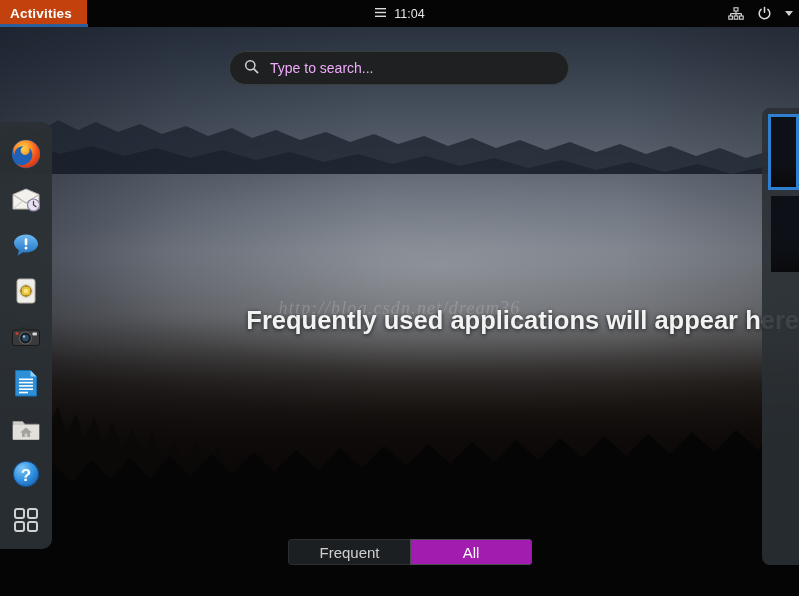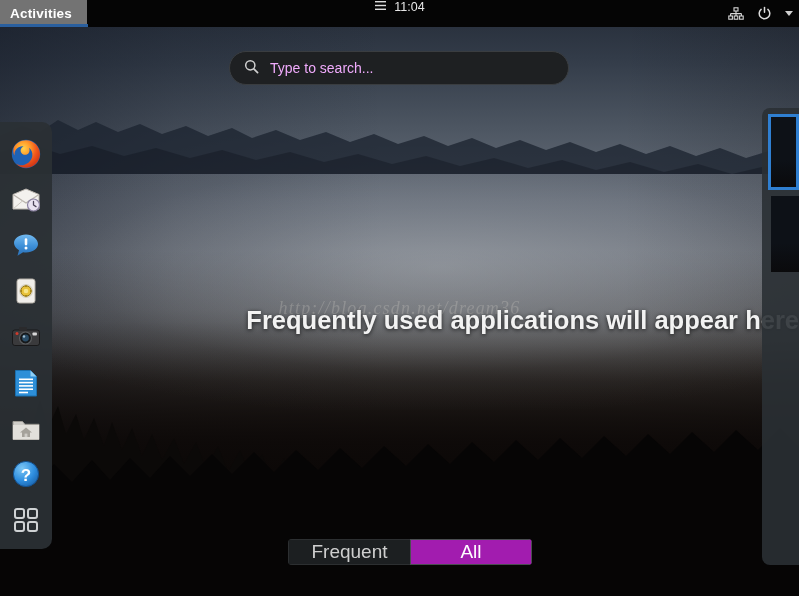--- a/index.html
+++ b/index.html
@@ -98,35 +98,35 @@
   #activities-button {
     position: absolute;
     left: 0; top: 0;
     height: 27px;
     padding: 0 15px 0 10px;
     display: flex; align-items: center;
     color: #ffffff;
     font-size: 13.5px;
     font-weight: bold;
     letter-spacing: 0.2px;
-    background: #737373;
+    background: #c2410c;
     cursor: pointer;
   }
   #activities-underline {
     position: absolute;
     left: 0; top: 24px;
     width: 88px; height: 3px;
     background: #2a5f9e;
     z-index: 41;
   }
   #clock-area {
     position: absolute;
     left: 0; top: 0;
     width: 799px; height: 27px;
-    display: flex; align-items: flex-start; justify-content: center;
+    display: flex; align-items: center; justify-content: center;
     gap: 7px;
     color: #e6e6e6;
     font-size: 12.5px;
     pointer-events: none;
   }
   #clock-area > * { pointer-events: auto; }
   .menu-glyph {
     display: inline-block;
     font-size: 12px;
     color: #dcdcdc;
@@ -233,21 +233,21 @@
     left: 288px; top: 539px;
     height: 26px;
     display: flex;
     z-index: 30;
     border-radius: 4px;
     overflow: hidden;
   }
   .view-tab {
     width: 122px; height: 26px;
     display: flex; align-items: center; justify-content: center;
-    font-size: 19px;
+    font-size: 15px;
     cursor: pointer;
   }
   .view-tab.inactive {
     background: #1c1f21;
     color: #cfcfcf;
     border: 1px solid #2c2f31;
     border-right: none;
   }
   .view-tab.active {
     background: #a21caf;

